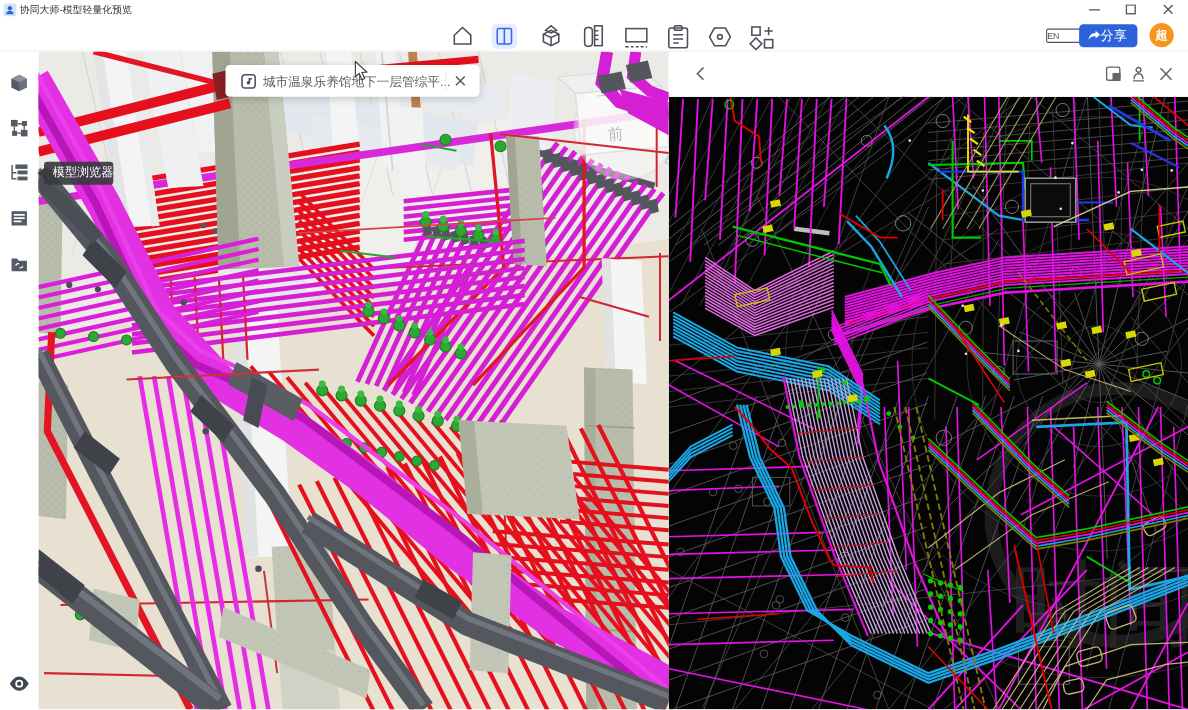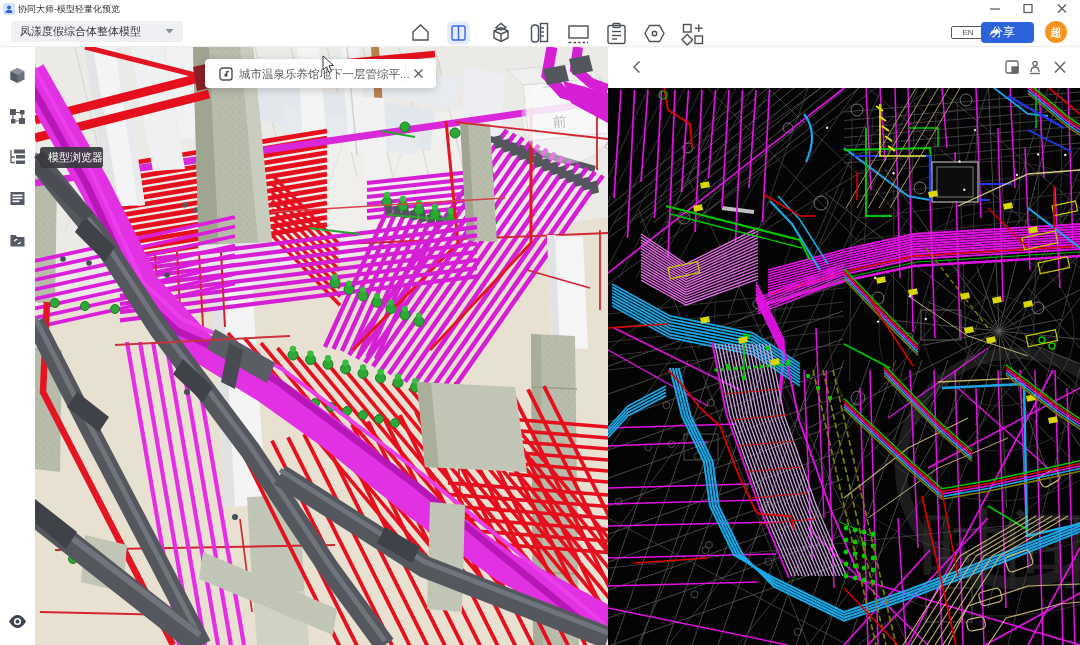--- a/index.html
+++ b/index.html
@@ -13,23 +13,20 @@
     </svg>
  <span class="abs" style="left:18px;top:3px;font-size:9px;color:#333">协同大师-模型轻量化预览</span>
  <svg class="abs" style="left:988px;top:4px" width="90" height="10" viewBox="0 0 90 10">
   <line x1="2" y1="5" x2="12" y2="5" stroke="#555" stroke-width="1.2"></line>
   <rect x="36" y="0.5" width="8" height="8" fill="none" stroke="#555" stroke-width="1.2"></rect>
   <path d="M70 0.5 L78 8.5 M78 0.5 L70 8.5" stroke="#555" stroke-width="1.2"></path>
  </svg>
 </div>
 
 <div class="abs" style="left:0;top:18px;width:1080px;height:29px;background:#fff;border-bottom:1px solid #ededf0">
- <div class="abs" style="left:11px;top:3px;width:172px;height:21px;background:#eef0f4;border-radius:3px;font-size:11px;color:#3a3a3a;line-height:21px;padding-left:9px">凤漾度假综合体整体模型<svg class="abs" style="right:9px;top:7px" width="9" height="7" viewBox="0 0 9 7">
-        <path d="M0.5 1 L4.5 5.5 L8.5 1z" fill="#8a8f99"></path>
-      </svg></div>
  <svg class="abs" style="left:409px;top:2px" width="300" height="26" viewBox="0 0 300 26">
   <g fill="none" stroke="#4a4f5a" stroke-width="1.4">
    <path d="M4 12 L11.5 5 L19 12 L19 20 L4 20 Z"></path>
    <rect x="38" y="1.5" width="23" height="23" rx="5" fill="#e4ecff" stroke="none"></rect>
    <rect x="43" y="6" width="13" height="14" rx="1.5" stroke="#3a66e8"></rect>
         <line x1="49.5" y1="6" x2="49.5" y2="20" stroke="#3a66e8"></line>
    <g transform="translate(81,2)">
           <path d="M4 9 L11 5.5 L18 9 L18 16 L11 19.5 L4 16 Z"></path>
           <path d="M4 9 L11 12 L18 9 M11 12 L11 19.5"></path>
           <path d="M6 5.5 L11 1.5 L16 5.5 L11 8 Z"></path>
@@ -59,22 +56,22 @@
         </g>
    <g transform="translate(272,2)">
           <rect x="2.5" y="2.5" width="7.5" height="7.5"></rect>
           <rect x="2.5" y="14" width="7.5" height="7.5" transform="rotate(45 6.25 17.75)"></rect>
           <rect x="14" y="14" width="7.5" height="7.5"></rect>
           <line x1="17.75" y1="2.5" x2="17.75" y2="10"></line>
           <line x1="14" y1="6.25" x2="21.5" y2="6.25"></line>
         </g>
   </g>
  </svg>
- <div class="abs" style="left:951px;top:8px;width:34px;height:13px;border:1.2px solid #555;border-radius:2px;font-size:8px;font-weight:normal;color:#555;text-align:center;line-height:11px">EN</div>
- <div class="abs" style="left:981px;top:3.5px;width:53px;height:21px;background:#2c63da;border-radius:4px;color:#fff;font-size:12px;line-height:21px;padding-left:10px"><svg class="abs" style="left:8px;top:5px" width="12" height="11" viewBox="0 0 12 11">
+ <div class="abs" style="left:951px;top:8px;width:34px;height:13px;border:1.2px solid #555;border-radius:2px;font-size:8px;font-weight:normal;color:#555;line-height:11px">EN</div>
+ <div class="abs" style="left:981px;top:3.5px;width:53px;height:21px;background:#2c63da;border-radius:4px;color:#fff;font-size:12px;line-height:21px;text-align:center;padding-left:10px"><svg class="abs" style="left:8px;top:5px" width="12" height="11" viewBox="0 0 12 11">
         <path d="M7 1 L11 4.5 L7 8 L7 6 C3 6 1.5 7.5 0.8 9.5 C0.8 5.5 3 3.2 7 3 Z" fill="#fff"></path>
       </svg>分享</div>
  <div class="abs" style="left:1045px;top:2.5px;width:22px;height:22px;border-radius:50%;background:#f7941e;color:#fff;font-size:11px;font-weight:bold;text-align:center;line-height:22px">超</div>
 </div>
 
 <div class="abs" style="left:0;top:47px;width:35px;height:598px;background:#fff">
  <svg class="abs" style="left:9px;top:20px" width="17" height="17" viewBox="0 0 17 17">
       <path d="M8.5 1 L15.5 4.5 L15.5 12.5 L8.5 16 L1.5 12.5 L1.5 4.5 Z" fill="#6a707c"></path>
       <path d="M8.5 1 L15.5 4.5 L8.5 8 L1.5 4.5 Z" fill="#8b919c"></path>
       <path d="M8.5 8 L8.5 16 L1.5 12.5 L1.5 4.5 Z" fill="#555b66"></path>

